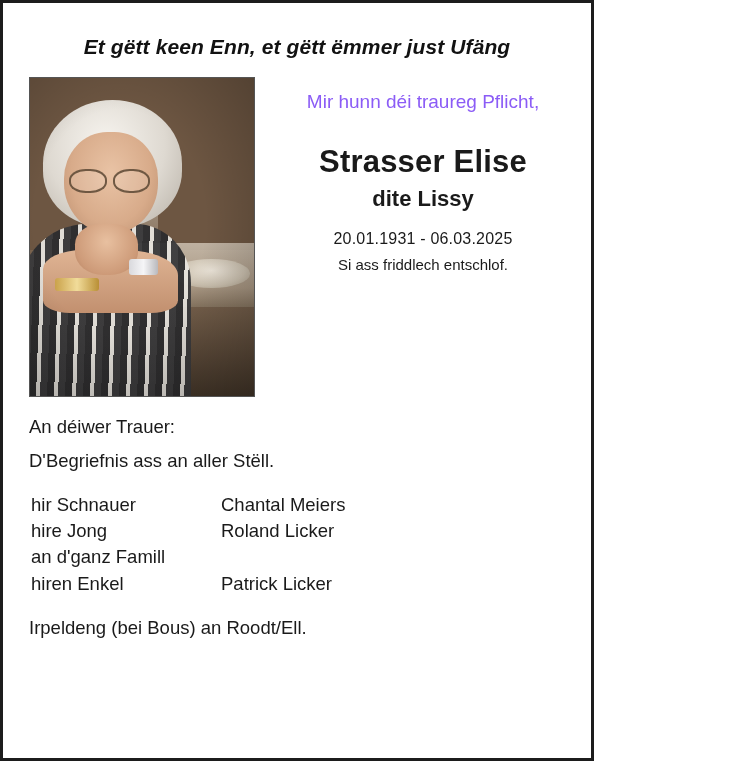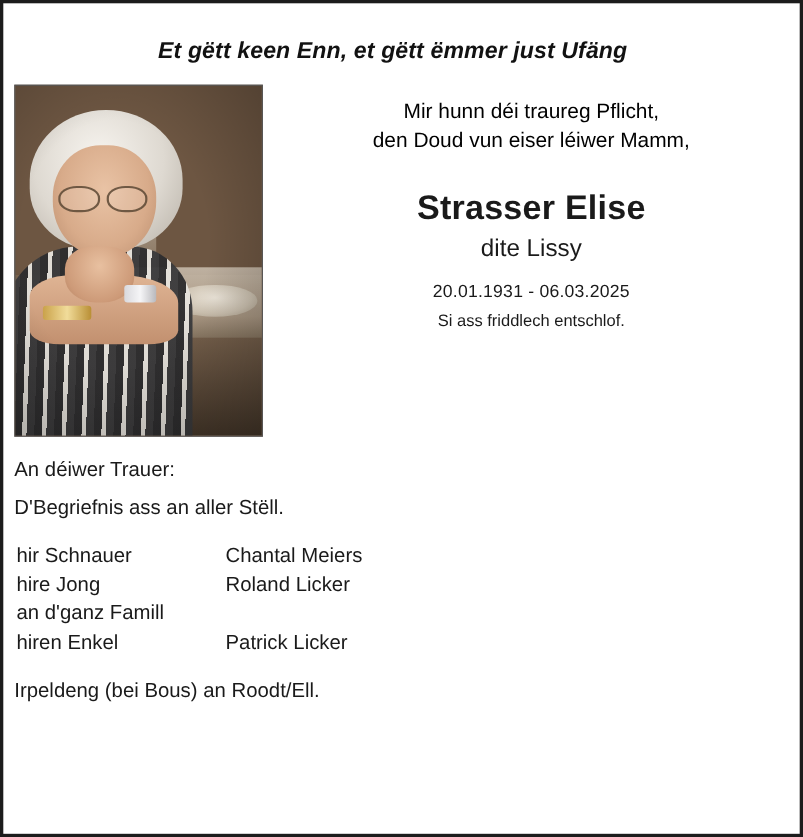--- a/index.html
+++ b/index.html
@@ -9,26 +9,26 @@
   }
   body {
     width: 730px;
     height: 761px;
     font-family: "Liberation Sans", sans-serif;
     color: #1a1a1a;
     overflow: hidden;
   }
   .notice {
     position: relative;
-    width: 730px;
+    width: 594px;
     height: 761px;
     box-sizing: border-box;
     border: 3px solid #1c1c1c;
     background: #ffffff;
-    padding: 20px 26px 10px 10px;
+    padding: 20px 26px 10px 26px;
   }
   .motto {
     text-align: center;
     font-style: italic;
     font-weight: bold;
     font-size: 21px;
     letter-spacing: 0.1px;
     margin: 12px 0 18px 0;
     color: #121212;
   }
@@ -152,32 +152,32 @@
 
   .head-text {
     flex: 1;
     padding-left: 26px;
     text-align: center;
   }
   .intro {
     font-size: 19px;
     line-height: 1.42;
     margin-top: 12px;
-    color: #000000;
+    color: #8b5cf6;
   }
   .name {
     font-size: 31px;
     font-weight: bold;
     margin-top: 28px;
     letter-spacing: 0.2px;
     text-align: center;
   }
   .alias {
     font-size: 22px;
-    font-weight: normal;
+    font-weight: bold;
     margin-top: 6px;
   }
   .dates {
     font-size: 16px;
     margin-top: 18px;
     letter-spacing: 0.2px;
   }
   .peace {
     font-size: 15px;
     margin-top: 8px;
@@ -233,21 +233,20 @@
       <div class="lens-r"></div>
       <div class="hand"></div>
       <div class="bracelet"></div>
       <div class="watch"></div>
       <div class="photo-vignette"></div>
     </div>
 
     <div class="head-text">
       <div class="intro">
         <div>Mir hunn déi traureg Pflicht,</div>
-        <div>den Doud vun eiser léiwer Mamm,</div>
       </div>
       <div class="name">Strasser Elise</div>
       <div class="alias">dite Lissy</div>
       <div class="dates">20.01.1931 - 06.03.2025</div>
       <div class="peace">Si ass friddlech entschlof.</div>
     </div>
 
   </div>
 
   <div class="body-text">

